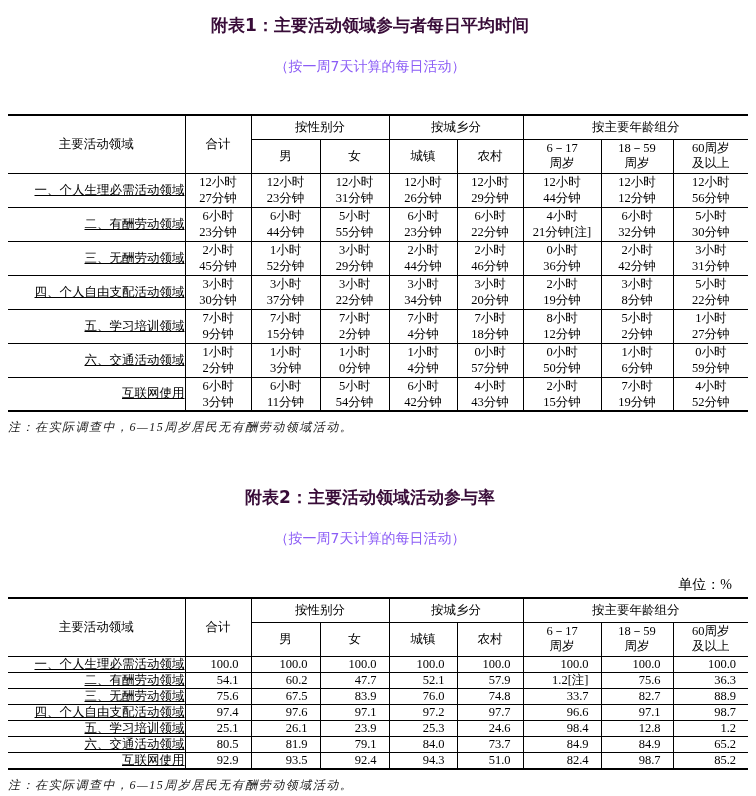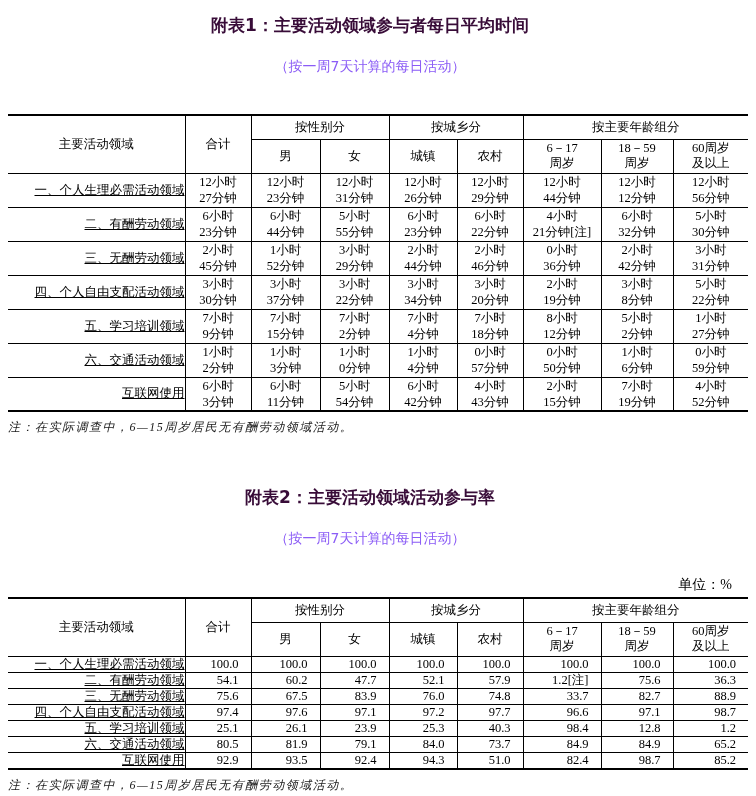--- a/index.html
+++ b/index.html
@@ -421,21 +421,21 @@
             <td class="val1">96.6</td>
             <td class="val1">97.1</td>
             <td class="val1">98.7</td>
           </tr>
           <tr>
             <td class="rowlabel">五、学习培训领域</td>
             <td class="val1">25.1</td>
             <td class="val1">26.1</td>
             <td class="val1">23.9</td>
             <td class="val1">25.3</td>
-            <td class="val1">40.3</td>
+            <td class="val1">24.6</td>
             <td class="val1">98.4</td>
             <td class="val1">12.8</td>
             <td class="val1">1.2</td>
           </tr>
           <tr>
             <td class="rowlabel">六、交通活动领域</td>
             <td class="val1">80.5</td>
             <td class="val1">81.9</td>
             <td class="val1">79.1</td>
             <td class="val1">84.0</td>

